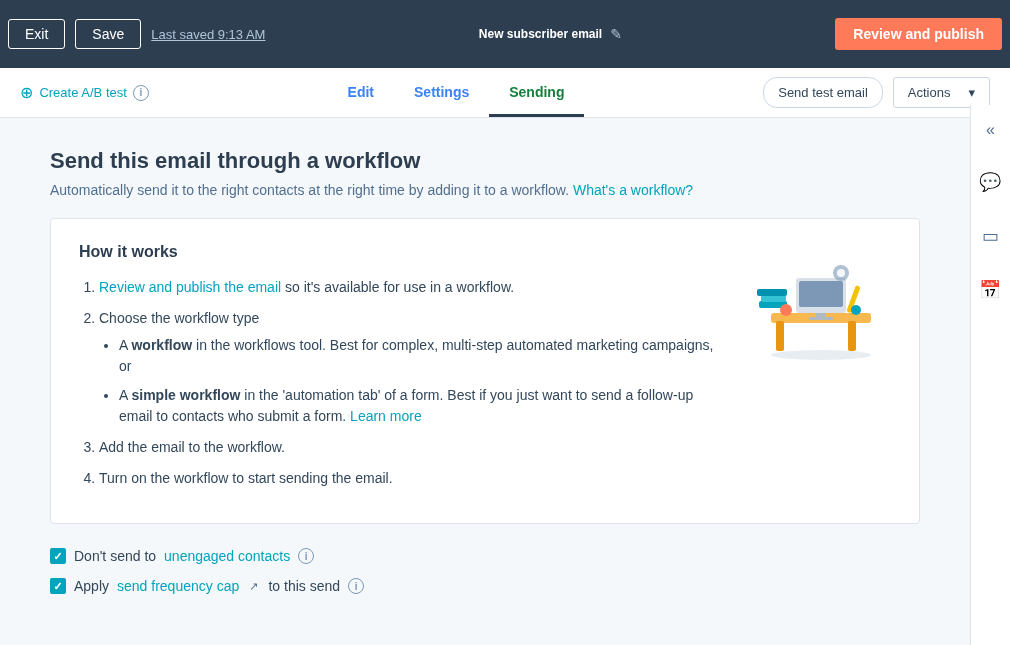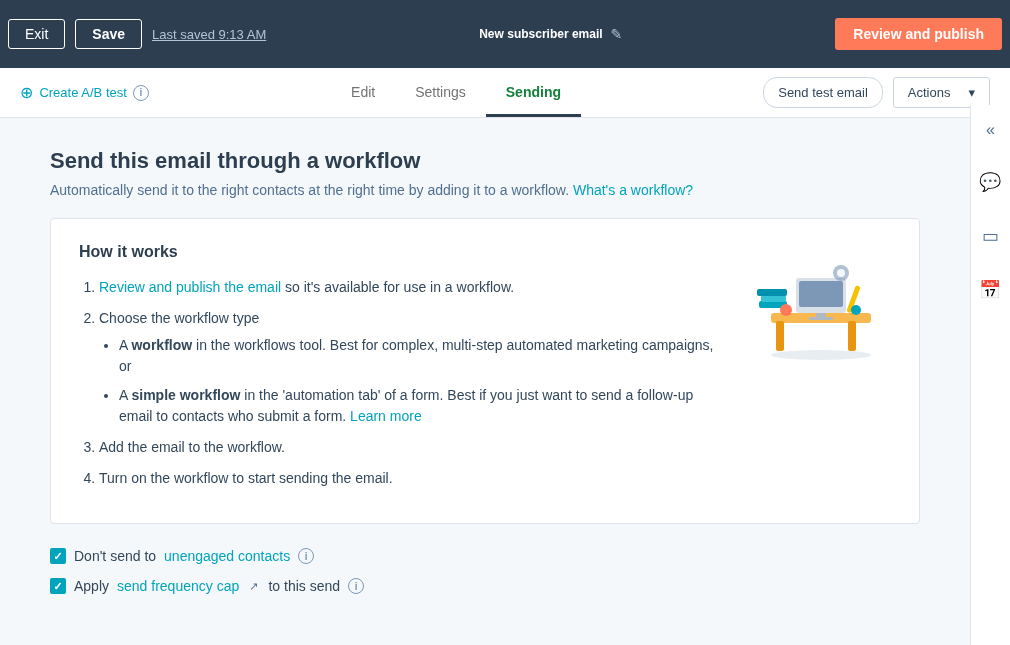--- a/index.html
+++ b/index.html
@@ -29,21 +29,21 @@
       font-weight: 500;
     }
     .btn-save {
       background: transparent;
       border: 1.5px solid #fff;
       color: #fff;
       padding: 6px 16px;
       border-radius: 3px;
       cursor: pointer;
       font-size: 14px;
-      font-weight: 700;
+      font-weight: 400;
     }
     .last-saved {
       color: #b0c4d8;
       font-size: 13px;
       text-decoration: underline;
       cursor: pointer;
     }
     .page-title {
       color: #fff;
       font-size: 12px;
@@ -74,23 +74,23 @@
       padding: 0 20px;
       border-bottom: 1px solid #dfe3eb;
       position: relative;
     }
     .nav-left { display: flex; align-items: center; gap: 6px; color: #00a4bd; font-size: 13px; font-weight: 500; cursor: pointer; }
     .nav-left .ab-icon { font-size: 16px; }
     .nav-center { flex: 1; display: flex; align-items: center; justify-content: center; gap: 0; }
     .nav-tab {
       padding: 14px 20px;
       font-size: 14px;
-      color: #737373;
-      cursor: pointer;
-      font-weight: 400;
+      color: #3b82f6;
+      cursor: pointer;
+      font-weight: 700;
       border-bottom: 3px solid transparent;
       margin-bottom: -1px;
     }
     .nav-tab.active {
       color: #15803d;
       border-bottom: 3px solid #2d3e50;
       font-weight: 600;
     }
     .nav-right { display: flex; align-items: center; gap: 10px; }
     .btn-send-test {

